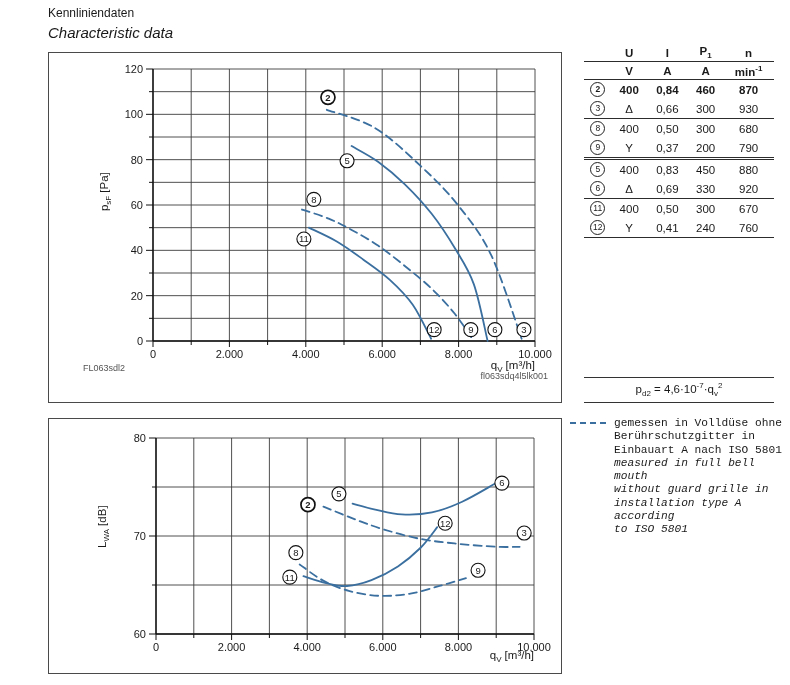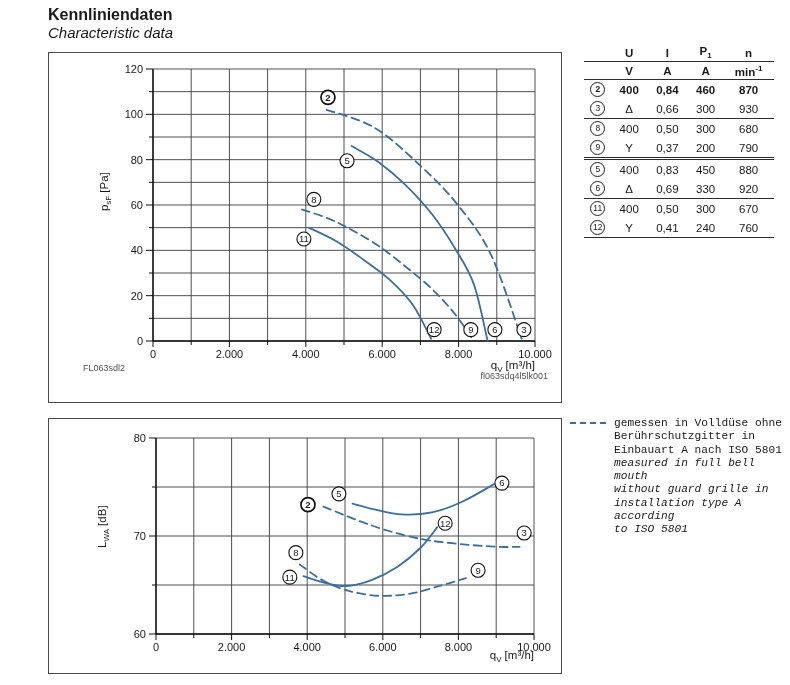--- a/index.html
+++ b/index.html
@@ -1,18 +1,18 @@
 <!DOCTYPE html>
 <html style="--acc: #3a6f9f;"><head>
 <meta charset="utf-8">
 <style>
   html,body{margin:0;padding:0;background:#fff;}
   .page{position:relative;width:790px;height:685px;background:#fff;overflow:hidden;
         font-family:"Liberation Sans",sans-serif;color:#1a1a1a;}
-  .title-de{position:absolute;left:48px;top:6px;font-size:16px;font-weight:bold;}
+  .title-de{position:absolute;left:48px;top:6px;font-size:12px;font-weight:normal;}
   .title-en{position:absolute;left:48px;top:24px;font-size:15px;font-weight:normal;font-style:italic;}
   .chart-box{position:absolute;border:1px solid #4a4a4a;background:#fff;}
   #box-pressure{left:48px;top:52px;width:512px;height:349px;}
   #box-noise{left:48px;top:418px;width:512px;height:254px;}
   .chart-box svg{display:block;}
   svg text{font-family:"Liberation Sans",sans-serif;fill:#1a1a1a;}
   .ytitle{position:absolute;transform:rotate(-90deg);white-space:nowrap;font-size:11.5px;}
   .xtitle{position:absolute;text-align:right;font-size:11.5px;}
   #box-pressure .xtitle{left:104px;width:382px;top:306px;}
   #box-noise .xtitle{left:107px;width:378px;top:230px;}
@@ -305,20 +305,23 @@
             <td><span class="circ">12</span></td>
             <td>Y</td>
             <td>0,41</td>
             <td>240</td>
             <td>760</td>
           </tr>
         </tbody>
       </table>
   </div>
 
+  <div class="formula">
+    <span>p</span><sub>d2</sub><span> = 4,6·10</span><sup>-7</sup><span>·q</span><sub>v</sub><sup>2</sup>
+  </div>
 
   <div class="legend" id="legend">
       <div class="legend-item">
         <div class="legend-marker marker-dashed"></div>
         <div class="legend-texts">
           <div class="de">gemessen in Volldüse ohne</div>
           <div class="de">Berührschutzgitter in</div>
           <div class="de">Einbauart A nach ISO 5801</div>
           <div class="en">measured in full bell mouth</div>
           <div class="en">without guard grille in</div>

